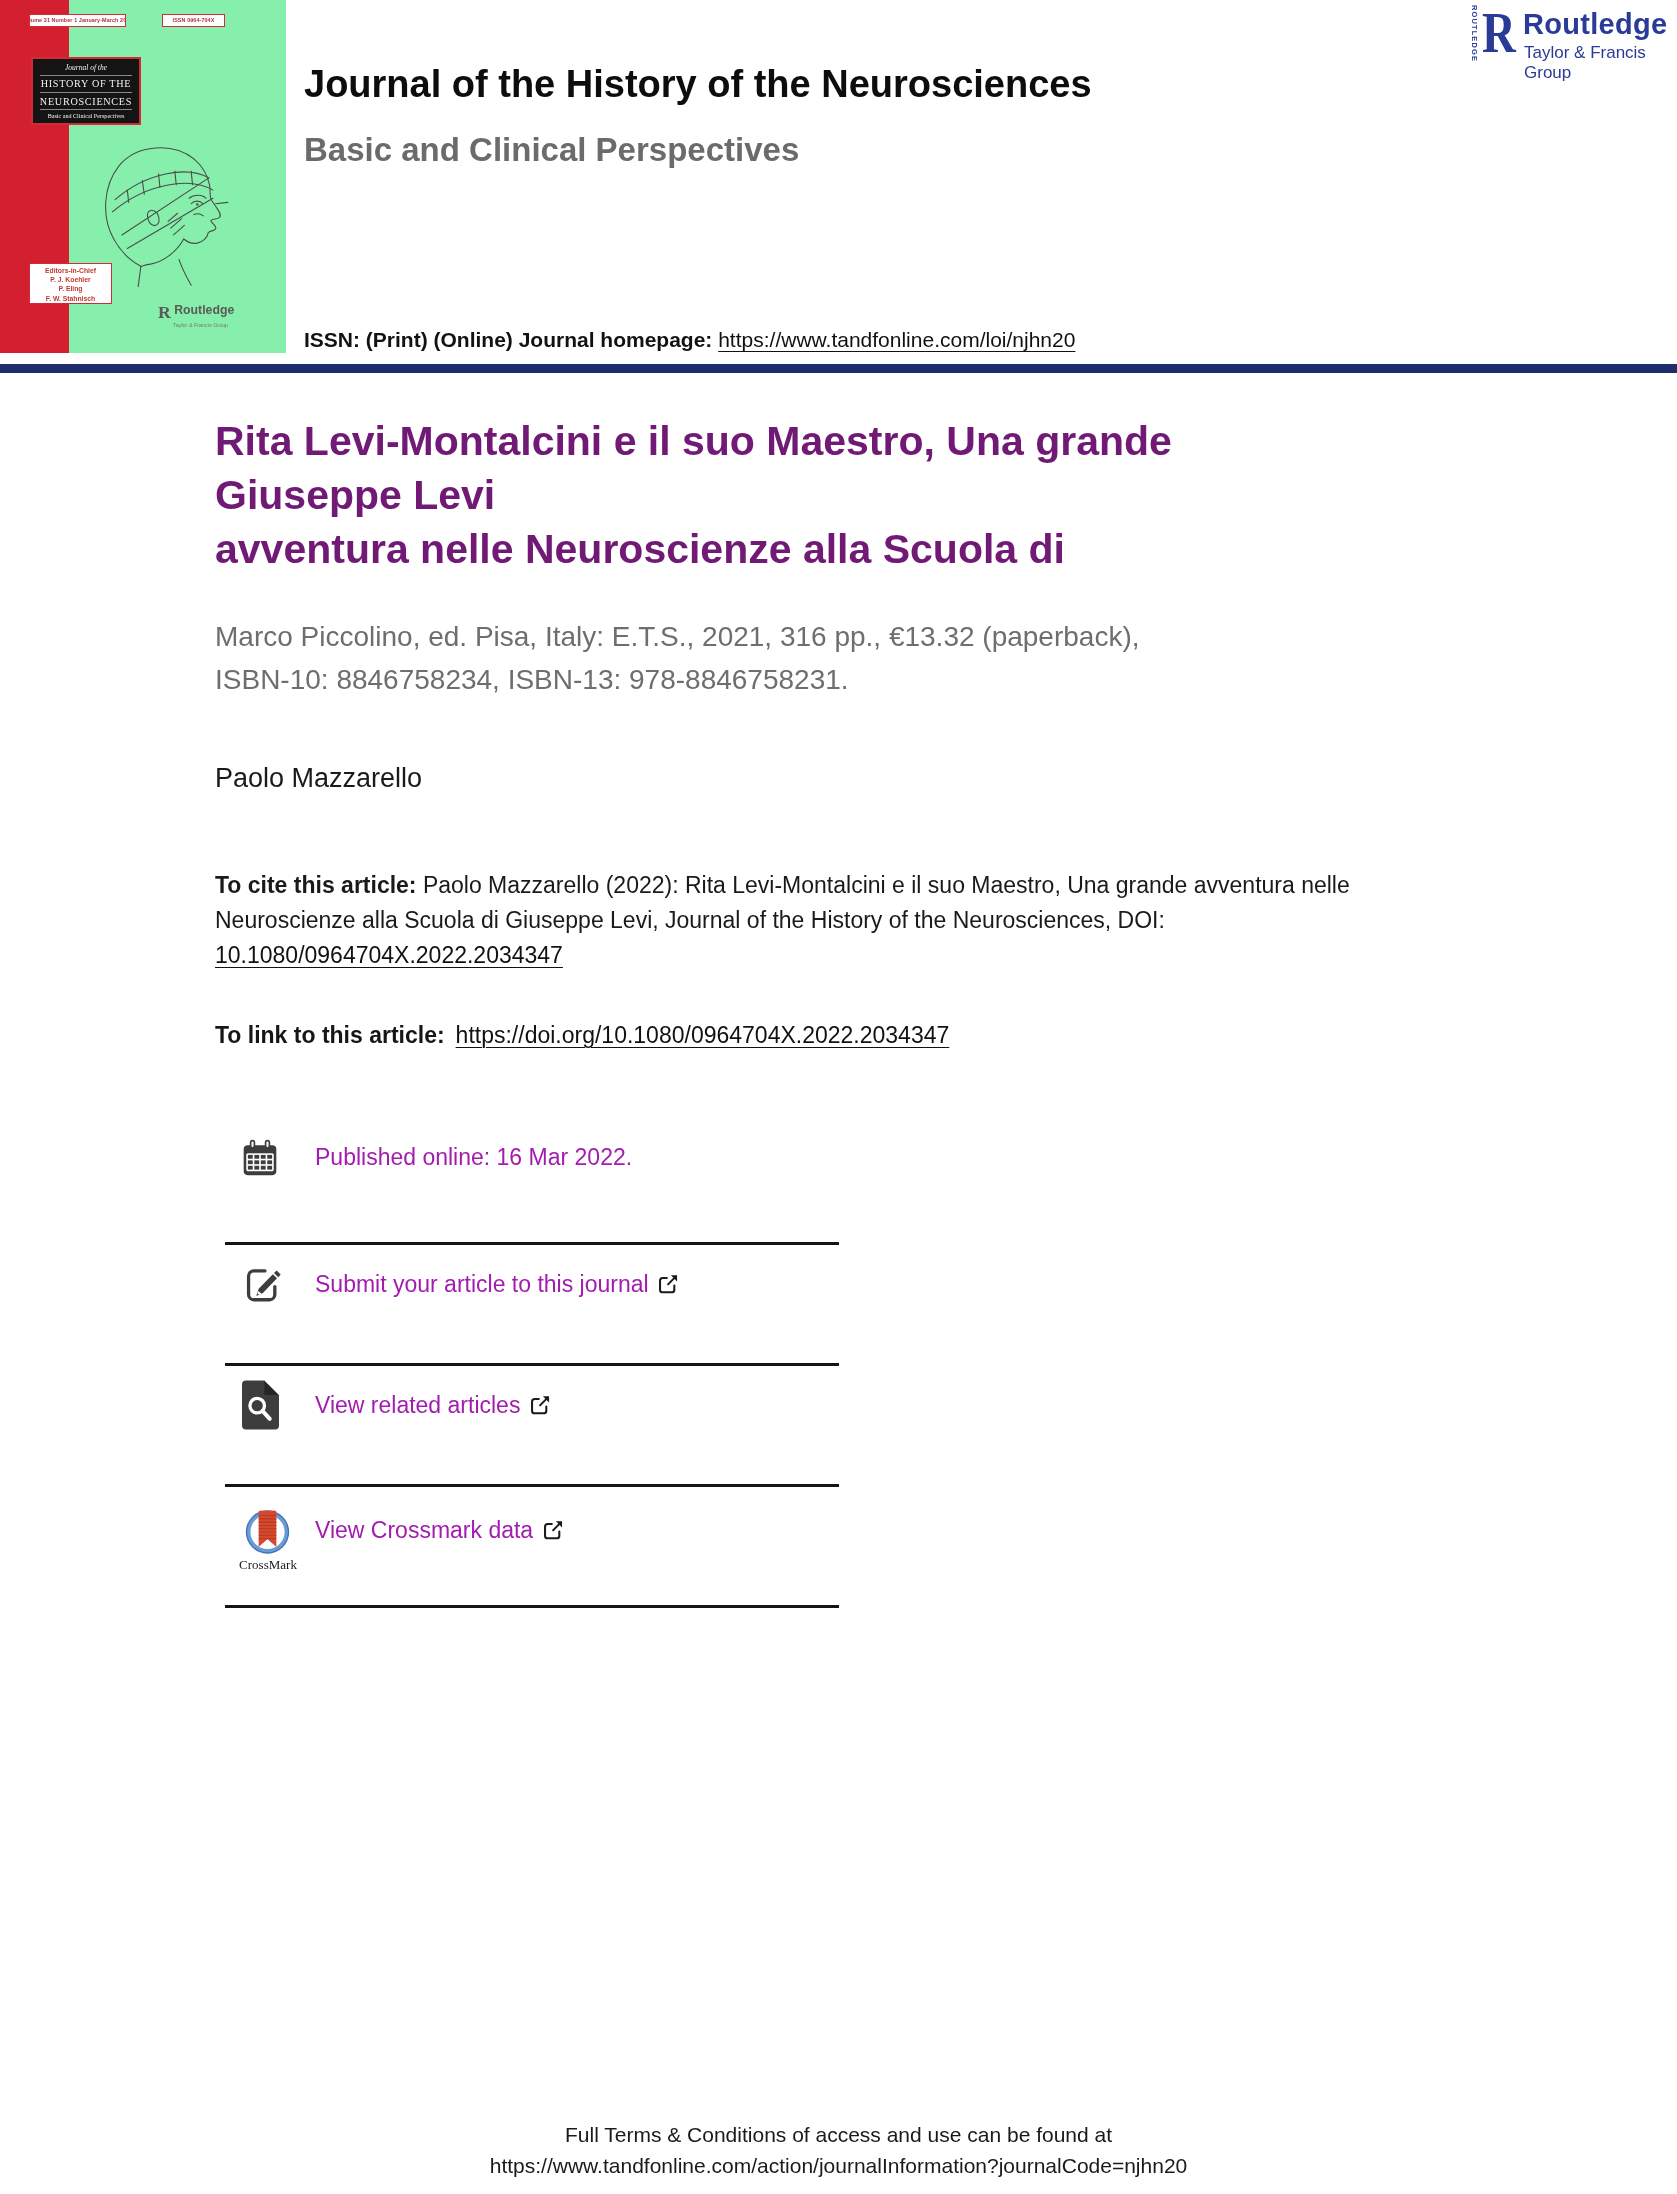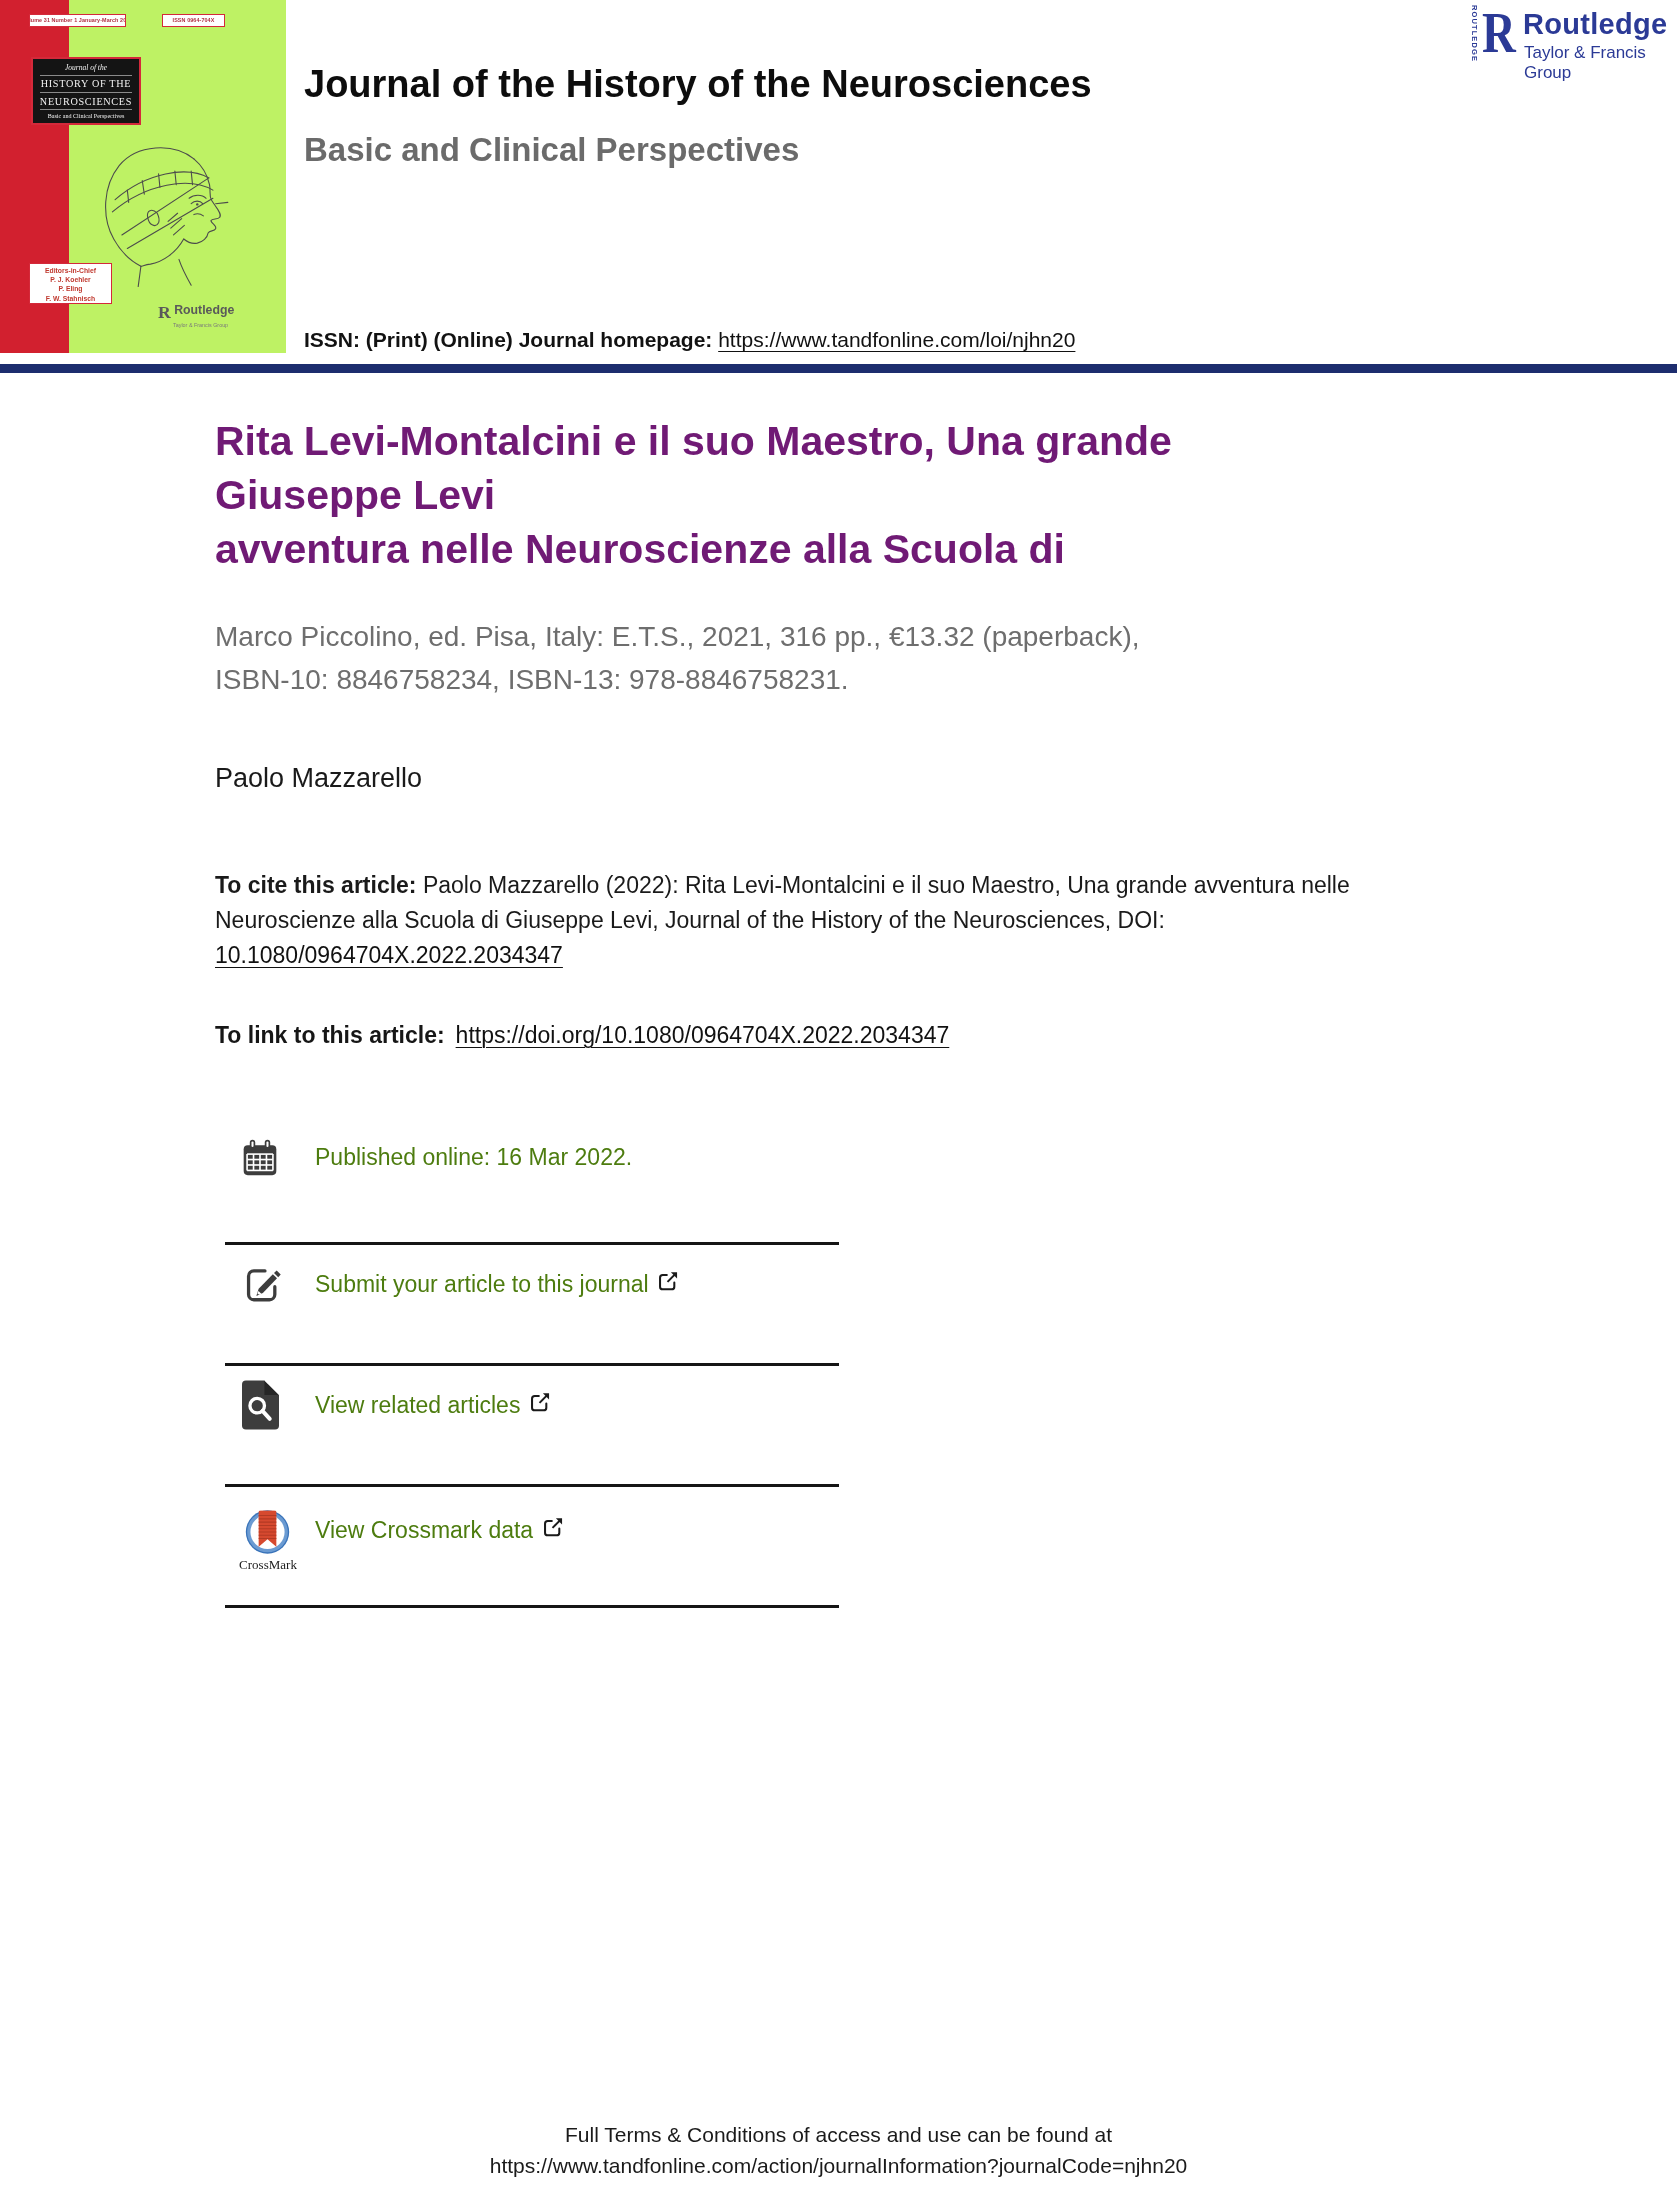--- a/index.html
+++ b/index.html
@@ -5,21 +5,21 @@
   * { margin:0; padding:0; box-sizing:border-box; }
   html,body { background:#ffffff; }
   .page {
     position:relative; width:1677px; height:2194px;
     background:#ffffff; overflow:hidden;
     font-family:"Liberation Sans", sans-serif; color:#161616;
   }
   .abs { position:absolute; }
 
   
-  .cover { left:0; top:0; width:286px; height:353px; background:#bef264; }
+  .cover { left:0; top:0; width:286px; height:353px; background:#86efac; }
   .cover-redstrip { left:0; top:0; width:69px; height:353px; background:#d2202f; }
   .cover-minibox {
     background:#fff; border:1.4px solid #d4293a; color:#b03040;
     font-size:5.4px; font-weight:bold; display:flex; align-items:center; justify-content:center;
     white-space:nowrap; overflow:hidden; letter-spacing:0.1px;
   }
   .cover-volbox { left:29px; top:13.6px; width:97px; height:13.6px; }
   .cover-issnbox { left:162px; top:13.6px; width:63px; height:13.6px; }
   .cover-titlebox {
     left:31px; top:57px; width:110px; height:68px;
@@ -73,21 +73,21 @@
   .book-info span { display:block; white-space:nowrap; }
   .author { left:215px; top:763px; font-size:27px; color:#1a1a1a; }
 
   .cite { left:215px; top:868px; width:1144px; font-size:23px; line-height:35px; color:#1a1a1a; }
   .bold { font-weight:bold; }
   .link { color:#111; text-decoration:underline; text-underline-offset:4.1px; text-decoration-thickness:1.4px; cursor:pointer; }
   .linkline { left:215px; top:1022px; font-size:23px; white-space:nowrap; }
   .linkline .link { margin-left:11px; }
 
   
-  .row-label { font-size:23px; color:#4d7c0f; white-space:nowrap; display:flex; align-items:flex-start; gap:9.5px; }
+  .row-label { font-size:23px; color:#a21caf; white-space:nowrap; display:flex; align-items:center; gap:9.5px; }
   .rule-line { left:225px; width:614px; height:2.7px; background:#151515; }
   .ext-icon { display:inline-block; width:20.4px; height:20.4px; }
   .crossmark-caption {
     left:234px; top:1557px; width:68px; text-align:center;
     font-family:"Liberation Serif", serif; font-size:13px; color:#1c1c1c;
   }
 
   
   .footer { left:0; top:2119px; width:1677px; text-align:center; font-size:21px; line-height:31px; color:#1a1a1a; }
   .footer span { display:block; }

